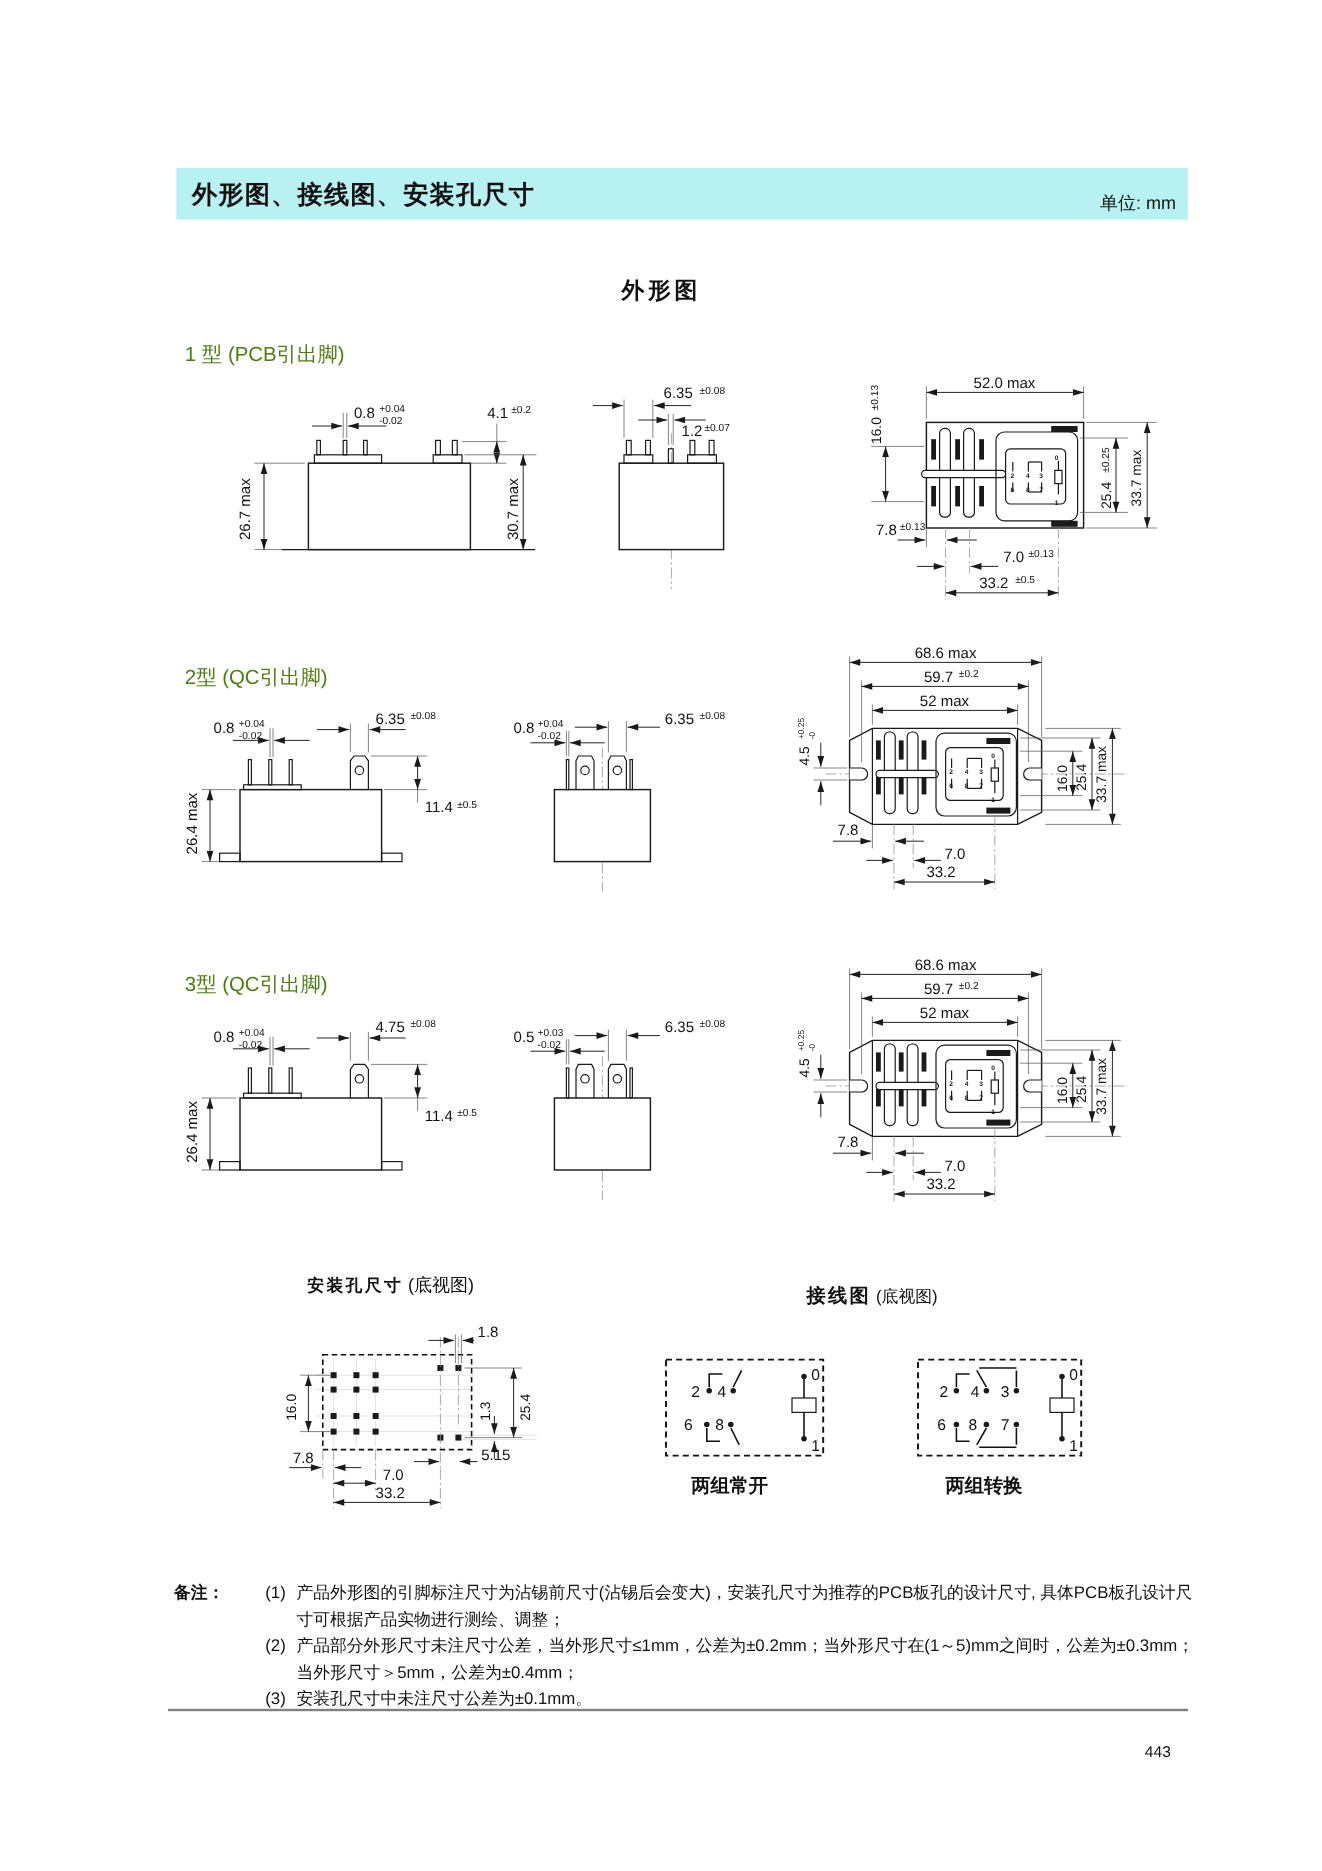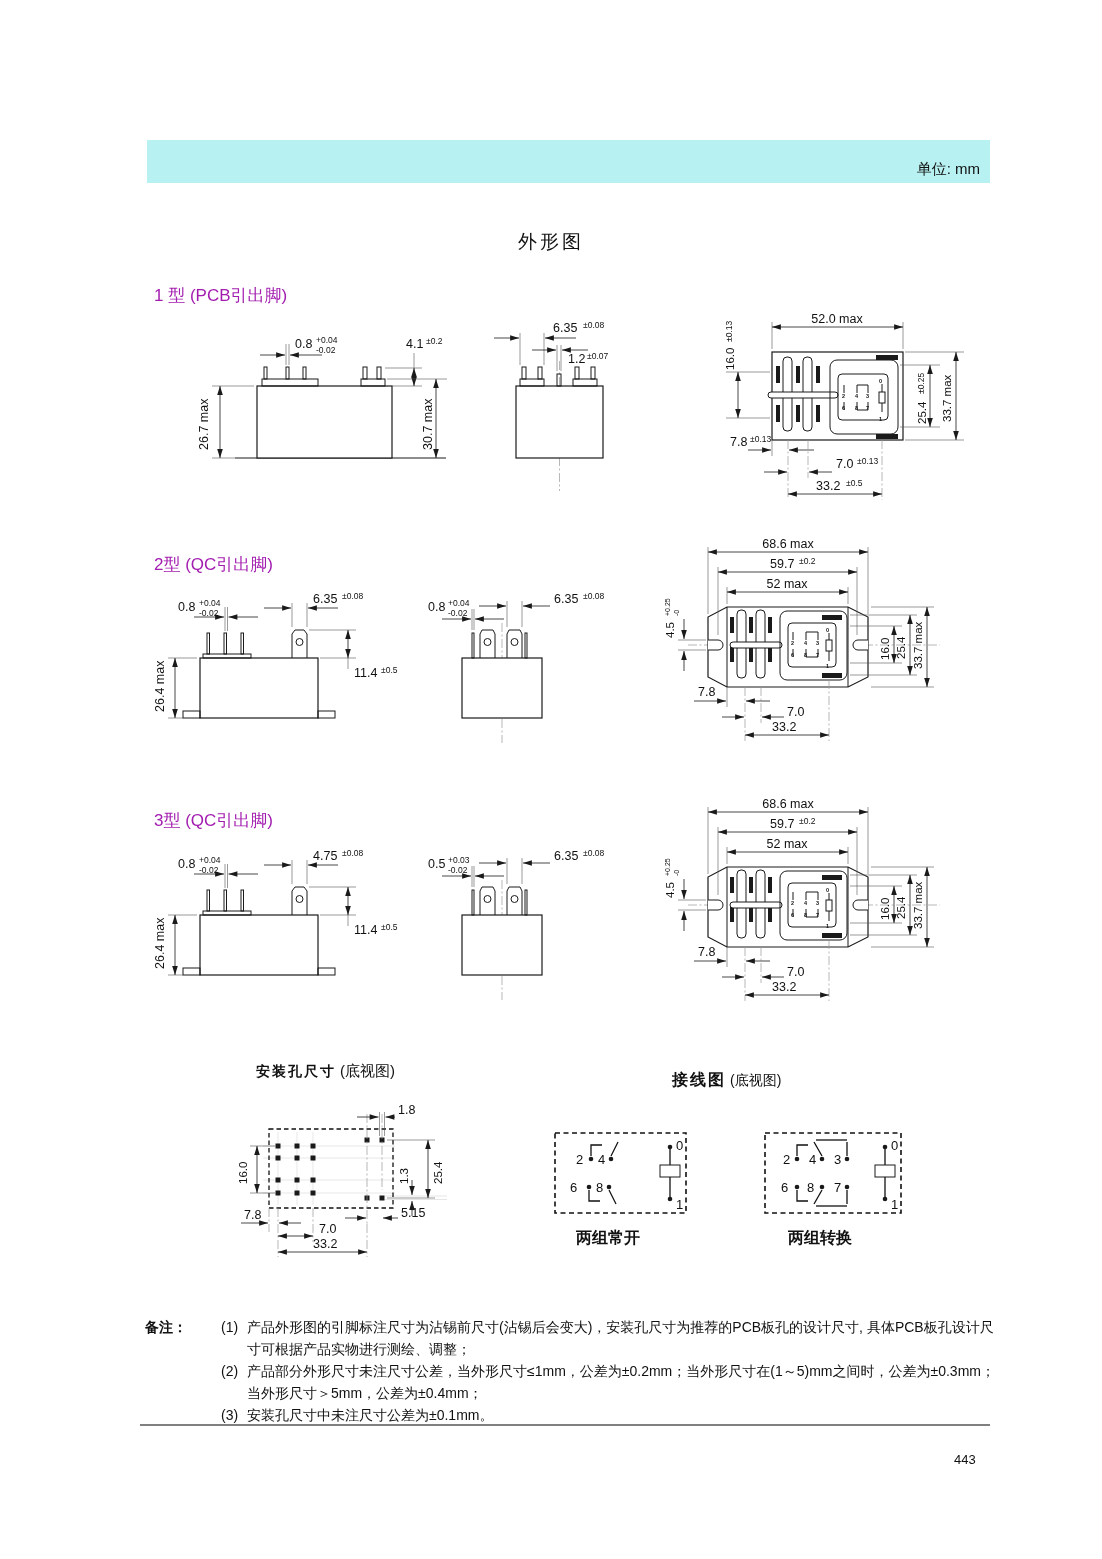--- a/index.html
+++ b/index.html
@@ -1,22 +1,22 @@
 <!DOCTYPE html>
 <html><head>
 <meta charset="utf-8">
 <style>
   html,body{margin:0;padding:0;background:#fff;}
   body{width:1102px;height:1559px;position:relative;font-family:"Liberation Sans",sans-serif;color:#111;overflow:hidden;}
   .abs{position:absolute;}
   .header-bar{left:147px;top:140px;width:843px;height:43px;background:#b8f1f1;}
   .header-title{position:absolute;left:13px;top:8px;font-size:21px;font-weight:bold;letter-spacing:1px;}
   .header-unit{position:absolute;right:10px;bottom:4px;font-size:15px;text-align:right;}
-  .page-title{left:0;top:229px;width:1102px;text-align:center;font-size:19px;font-weight:normal;letter-spacing:3px;}
-  .sec-label{font-size:17px;color:#a21caf;}
+  .page-title{left:0;top:229px;width:1102px;text-align:center;font-size:19px;font-weight:bold;letter-spacing:3px;}
+  .sec-label{font-size:17px;color:#4d7c0f;}
   .sub-title-b{font-weight:bold;font-size:14px;letter-spacing:2px;}
   .sub-title-s{font-size:15px;margin-left:4px;}
   .caption{font-size:16px;font-weight:600;}
   .notes{left:145px;top:1316px;width:860px;font-size:14px;line-height:22px;}
   .notes-row{display:flex;gap:30px;}
   .notes-label{flex:0 0 46px;font-weight:bold;}
   .note-item{display:flex;}
   .note-num{flex:0 0 26px;}
   .note-text{flex:1;}
   .footer-line{left:140px;top:1424px;width:850px;height:2px;background:#808080;}
@@ -49,20 +49,21 @@
   <defs>
     <marker id="ah" viewBox="0 0 10 8" refX="9.3" refY="4" markerWidth="10" markerHeight="8" orient="auto-start-reverse" markerUnits="userSpaceOnUse">
       <path d="M0.4,1.2 L9.3,4 L0.4,6.8 Z" fill="#1a1a1a"></path>
     </marker>
   </defs>
 </svg>
 
 <div id="page">
 
   <div class="abs header-bar">
+    <span class="header-title">外形图、接线图、安装孔尺寸</span>
     <span class="header-unit">单位: mm</span>
   </div>
 
   <div class="abs page-title">外形图</div>
 
   <div class="abs sec-label" style="left:154px;top:284px">1 型  (PCB引出脚)</div>
   <div class="abs sec-label" style="left:154px;top:553px">2型  (QC引出脚)</div>
   <div class="abs sec-label" style="left:154px;top:809px">3型  (QC引出脚)</div>
 
   <svg class="abs" style="left:150px;top:315px" width="330" height="192">

